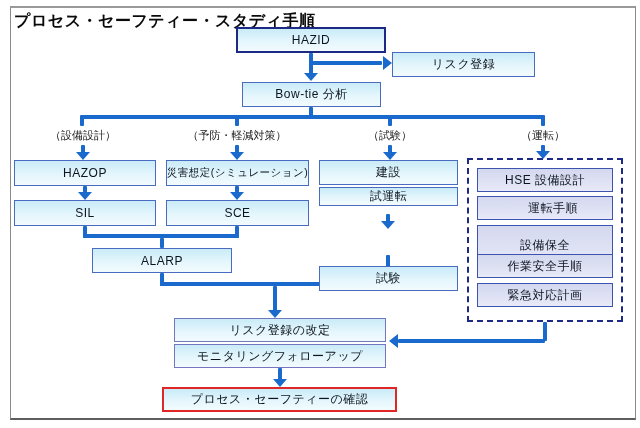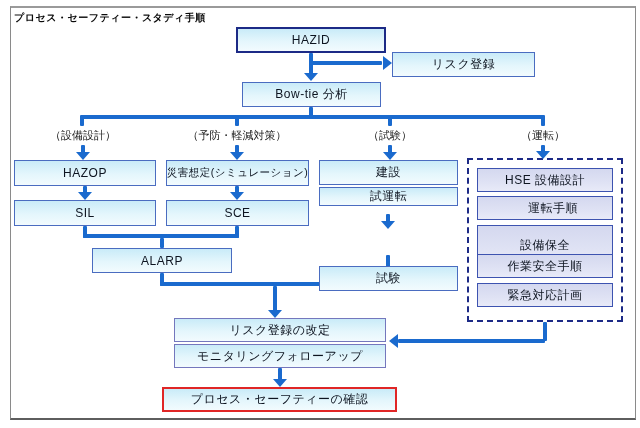--- a/index.html
+++ b/index.html
@@ -6,21 +6,21 @@
   #canvas{
     position:relative;width:640px;height:428px;background:#fff;overflow:hidden;
     font-family:"Liberation Sans","DejaVu Sans",sans-serif;
   }
   #frame{
     position:absolute;left:10px;top:6px;width:626px;height:414px;
     border:1px solid #8a8a8a;border-bottom:2px solid #5e5e5e;border-top:2px solid #9a9a9a;
     box-sizing:border-box;pointer-events:none;
   }
   #title{
-    position:absolute;left:14px;top:11px;font-size:10px;font-weight:bold;color:#0a0a0a;
+    position:absolute;left:14px;top:11px;font-size:16px;font-weight:bold;color:#0a0a0a;
     letter-spacing:0.5px;white-space:nowrap;
   }
   .node{
     position:absolute;display:flex;align-items:center;justify-content:center;
     box-sizing:border-box;text-align:center;white-space:nowrap;
     font-size:12px;color:#0d1420;letter-spacing:0.5px;
     background:linear-gradient(180deg,#c9ebf8 0%,#e4f6fc 55%,#f2fbfe 100%);
     border:1px solid var(--border-blue);
   }
   .node.navy{border:2px solid var(--navy);}

